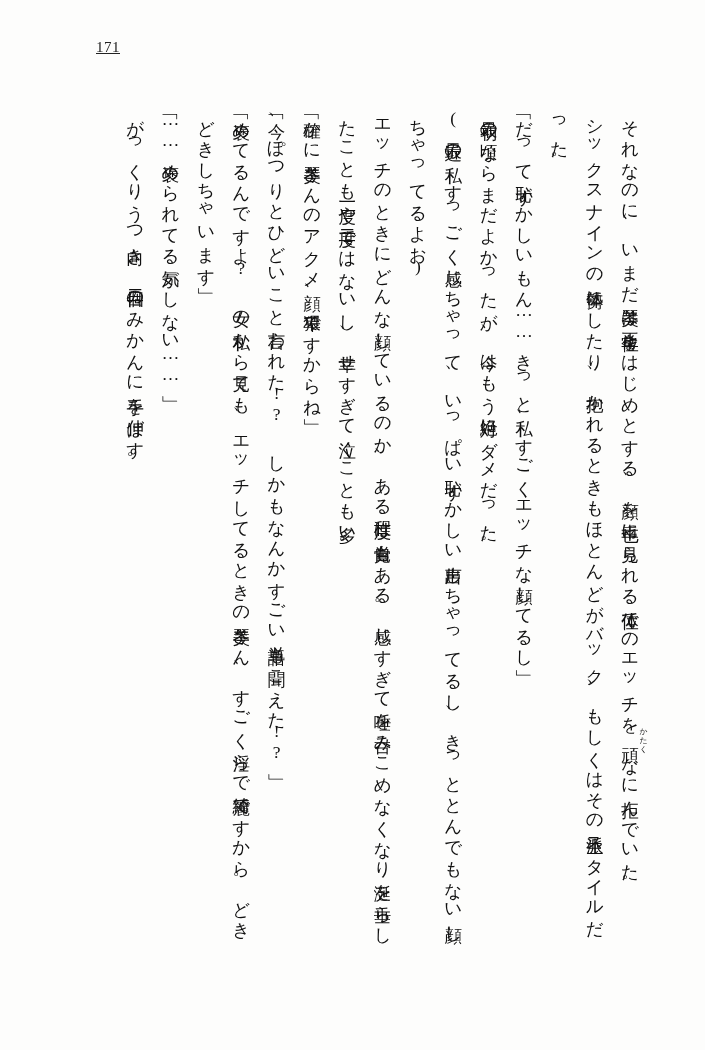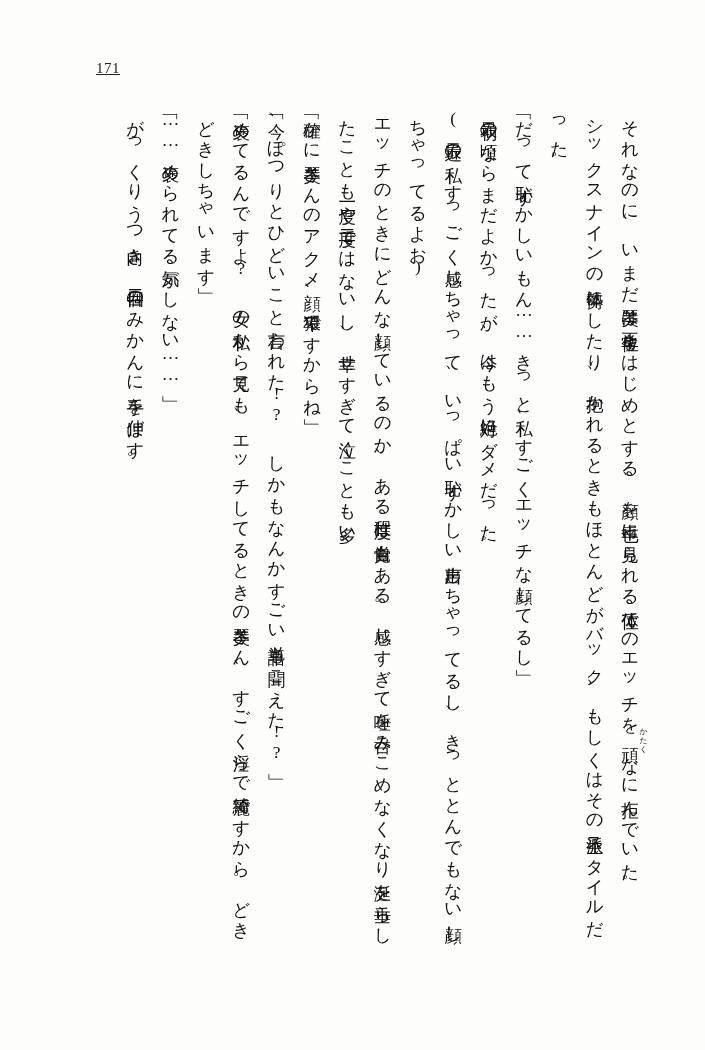--- a/index.html
+++ b/index.html
@@ -15,21 +15,21 @@
     position: relative;
     overflow: hidden;
   }
   .page {
     position: absolute;
     inset: 0;
     background: #fdfdfc;
   }
   .page-number {
     position: absolute;
-    top: 60px;
+    top: 39px;
     left: 96px;
     font-size: 15px;
     letter-spacing: 0.5px;
     color: #222;
     font-family: "Liberation Serif", "DejaVu Serif", serif;
     text-decoration: underline;
   }
   
   .text-block {
     position: absolute;

